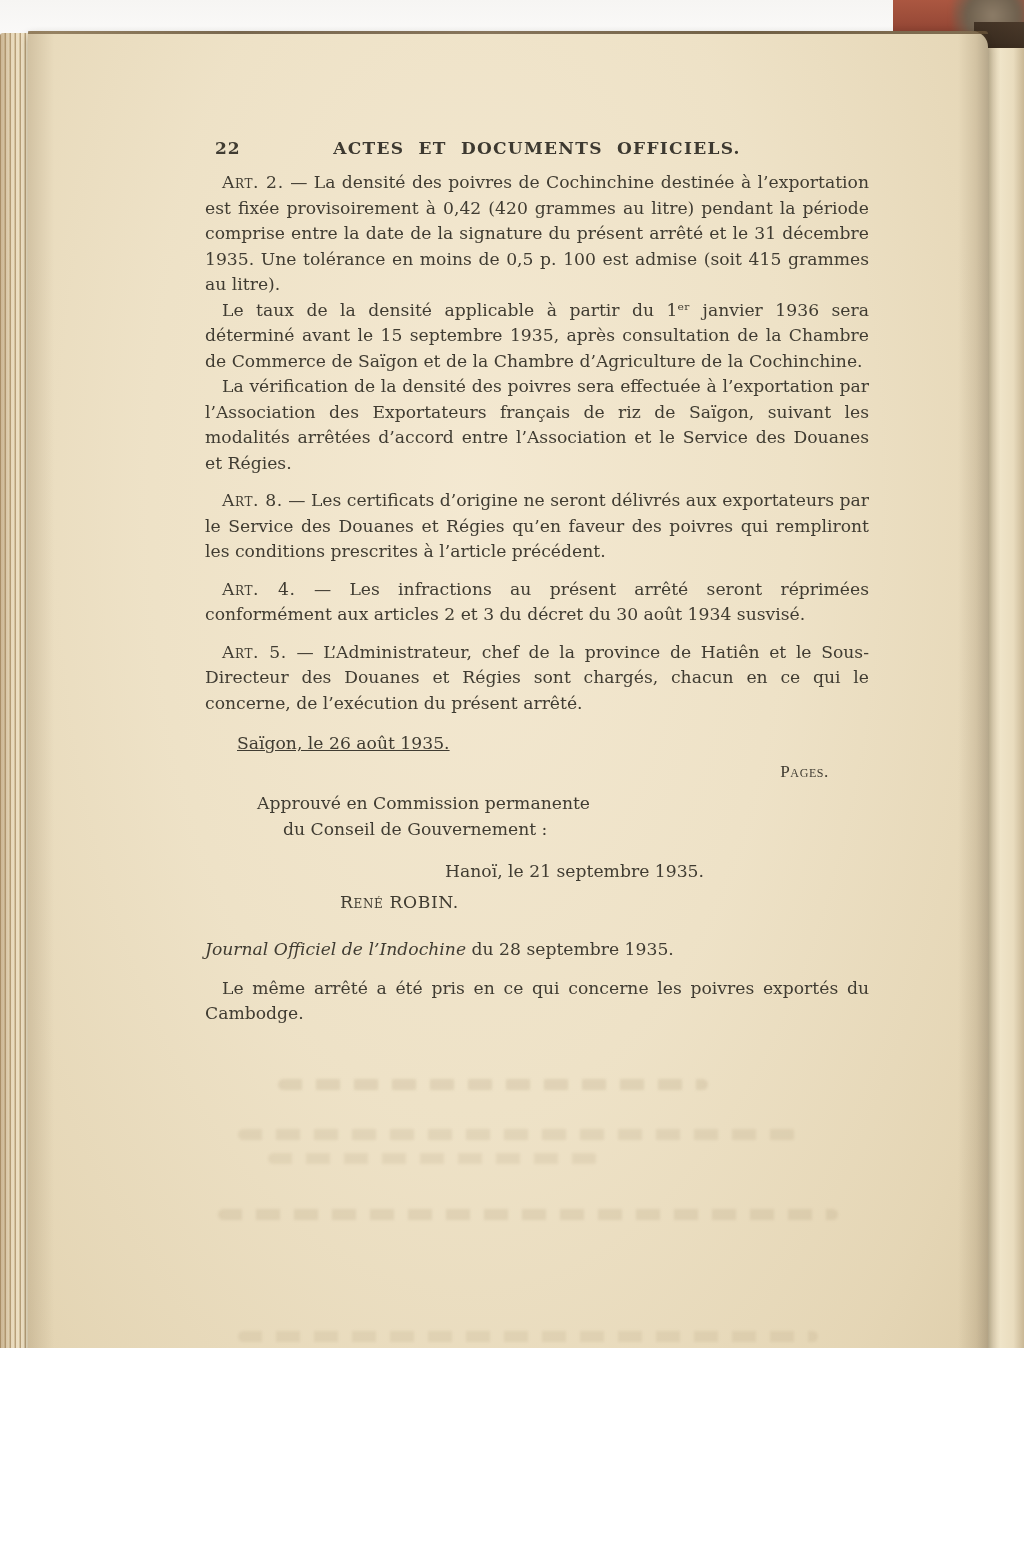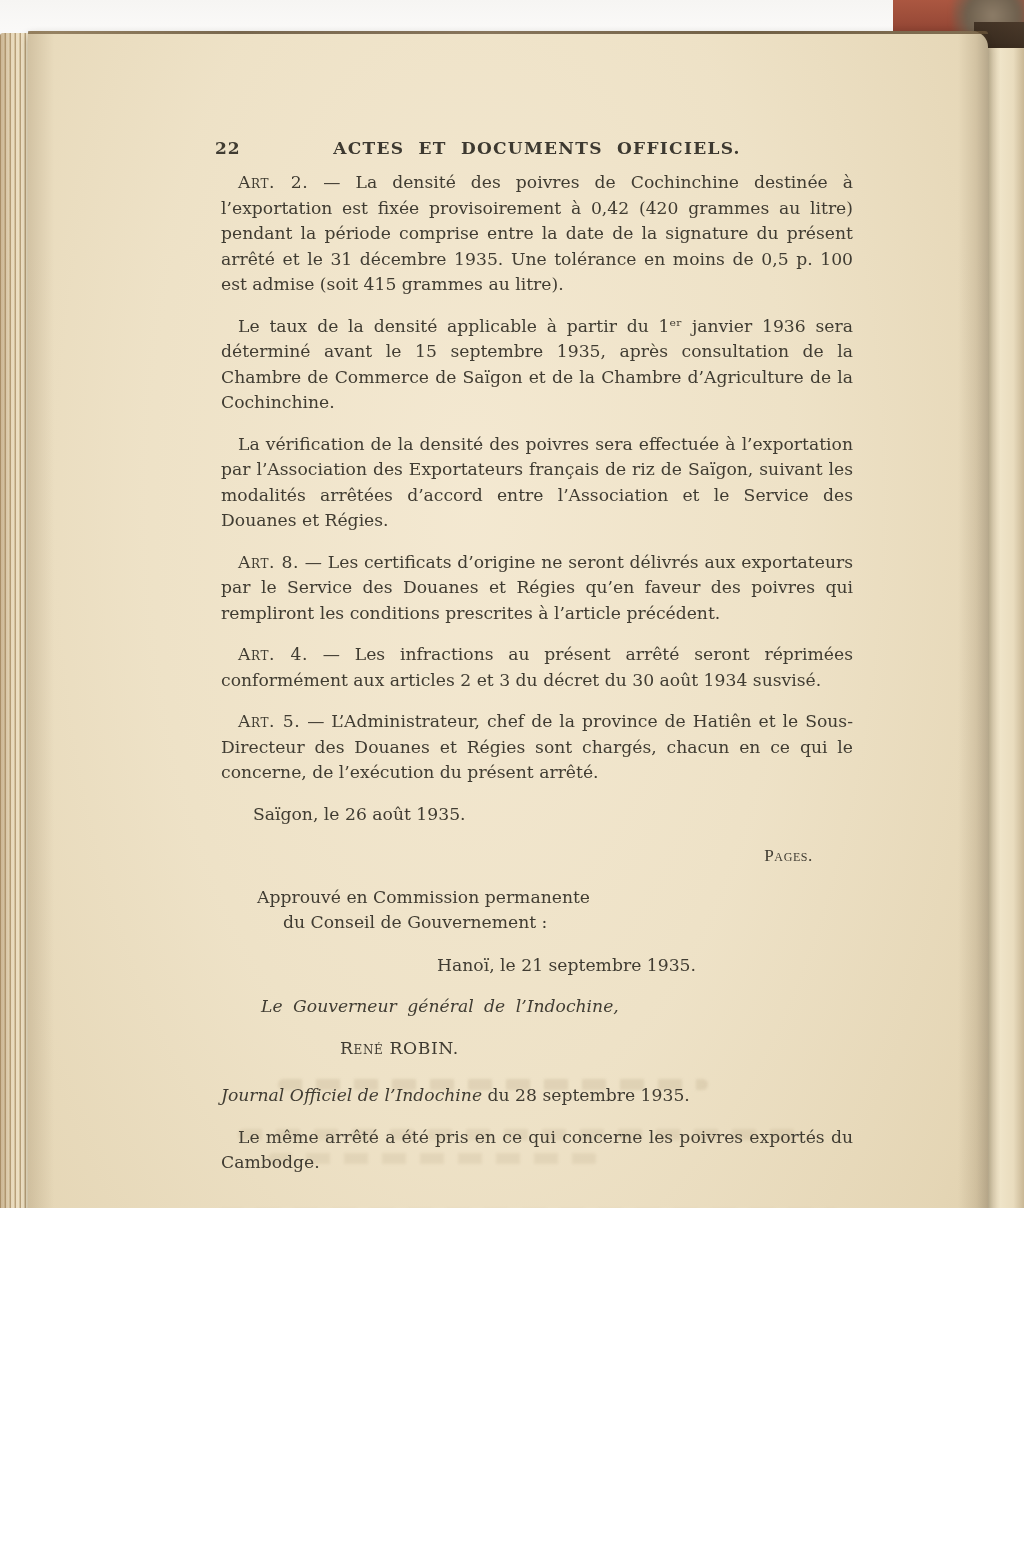--- a/index.html
+++ b/index.html
@@ -1,19 +1,19 @@
 <!DOCTYPE html>
 <html><head>
 <meta charset="utf-8">
 <style>
   html, body { margin: 0; padding: 0; background: #ffffff; }
   .photo {
     position: relative;
     width: 1024px;
-    height: 1208px;
+    height: 1348px;
     background: linear-gradient(180deg, #f6f5f3 0%, #fbfaf9 3%, #fcfbfa 100%);
     overflow: hidden;
     font-family: "DejaVu Serif", serif;
   }
 
   
   .cover-red {
     position: absolute; left: 893px; top: 0; width: 131px; height: 40px;
     background: linear-gradient(180deg, #ab5741 0%, #9a4b38 55%, #7f3a2c 100%);
   }
@@ -127,26 +127,26 @@
   }
   .headrow { position: relative; height: 22px; text-align: center; }
   .page-num {
     position: absolute; left: 10px; top: 0;
     font-weight: bold; font-size: 17px; letter-spacing: 1px;
   }
   .running-header {
     font-weight: bold; font-size: 17px; letter-spacing: 1.3px; word-spacing: 7px;
     color: #3d3930;
   }
-  .para { margin: 16px; text-indent: 17px; }
+  .para { margin: 0; text-indent: 17px; }
   .art { margin-top: 12px; }
   .sc { font-variant: small-caps; letter-spacing: .6px; }
-  .saigon { margin-top: 15px; text-indent: 32px; text-align: left; }
+  .saigon { margin-top: 15px; text-indent: 32px; text-align: left; text-decoration: underline; }
   .pages-line { margin-top: 2px; text-align: right; padding-right: 40px; font-family: Liberation Serif, serif; }
-  .approval { margin-top: 16px; text-align: left; }
+  .approval { margin-top: 7px; text-align: left; }
   .approval .l1 { margin-left: 52px; }
   .approval .l2 { margin-left: 78px; }
   .hanoi { margin-top: 17px; margin-left: 58px; text-align: center; }
   .gov-title { margin-top: 7px; margin-left: 39px; font-style: italic; word-spacing: 5px; text-align: left; }
   .gov-name { margin-top: 5px; margin-left: 118px; text-align: left; }
   .journal { margin-top: 22px; text-align: left; text-indent: 0; }
   .journal .it { font-style: italic; }
   .closing { margin-top: 13px; text-indent: 17px; }
 </style>
 </head>
@@ -204,21 +204,20 @@
 
     <p class="para pages-line"><span class="sc">Pages.</span></p>
 
     <div class="approval">
       <div class="l1">Approuvé en Commission permanente</div>
       <div class="l2">du Conseil de Gouvernement :</div>
     </div>
 
     <p class="para hanoi">Hanoï, le 21 septembre 1935.</p>
 
-    <p class="para gov-title">Le Gouverneur général de l’Indochine,</p>
 
     <p class="para gov-name"><span class="sc">René ROBIN.</span></p>
 
     <p class="para journal"><span class="it">Journal Officiel de l’Indochine</span><span> du 28 septembre 1935.</span></p>
 
     <p class="para closing">Le même arrêté a été pris en ce qui concerne les poivres exportés du Cambodge.</p>
 
   </div>
 
   <span class="source-credit">Source numba.cirad.fr / CIRAD</span>

